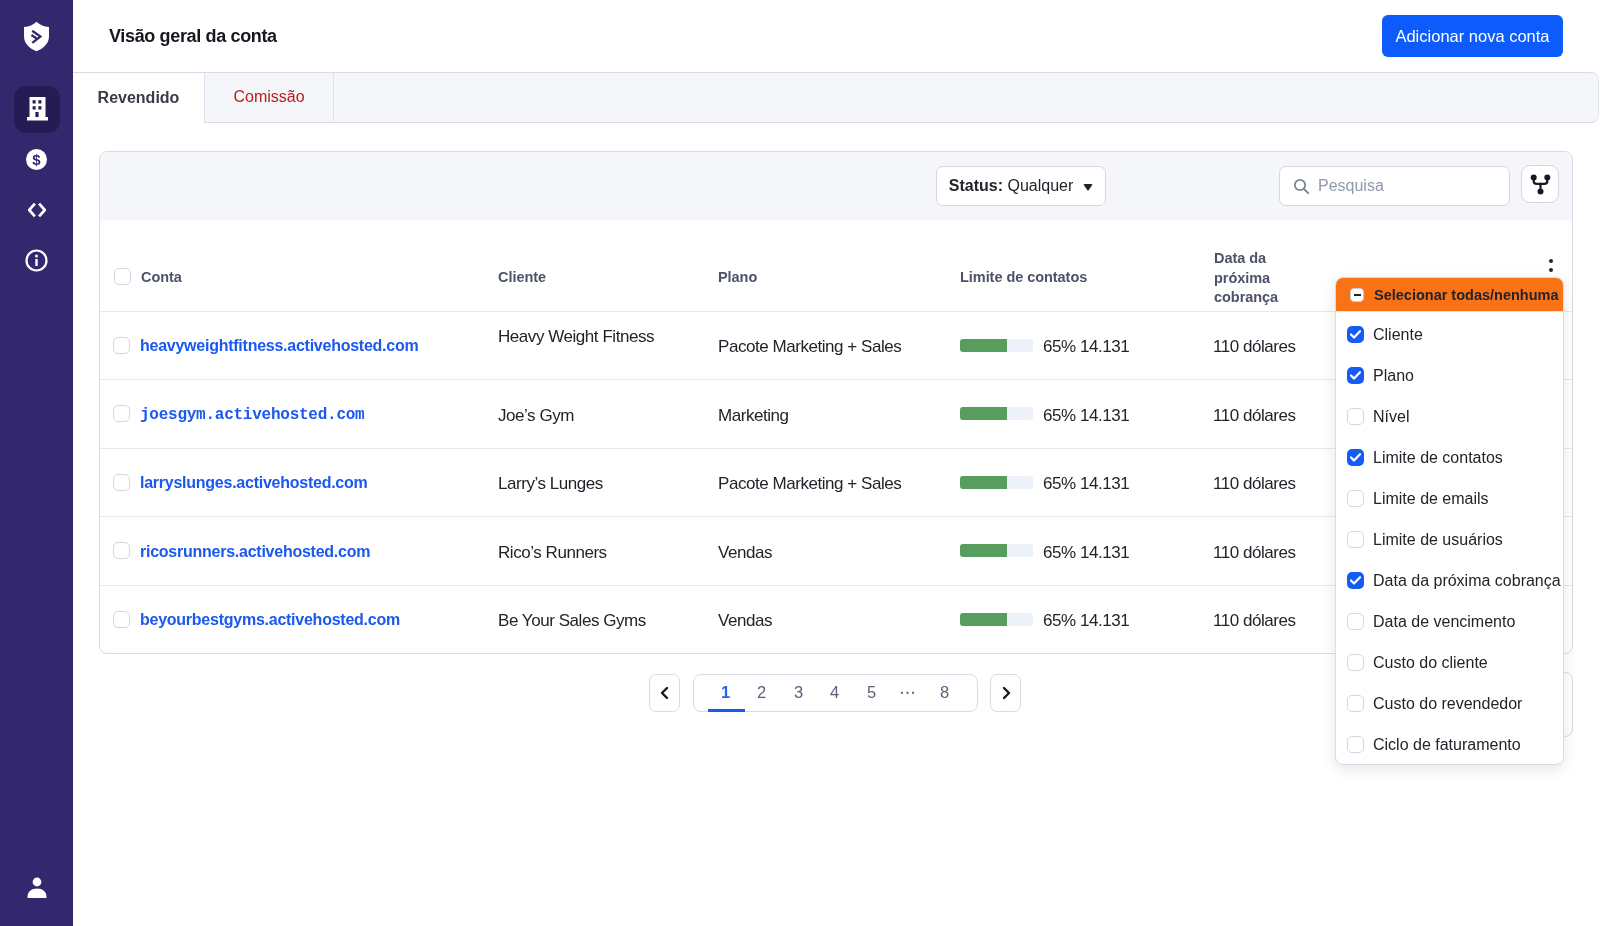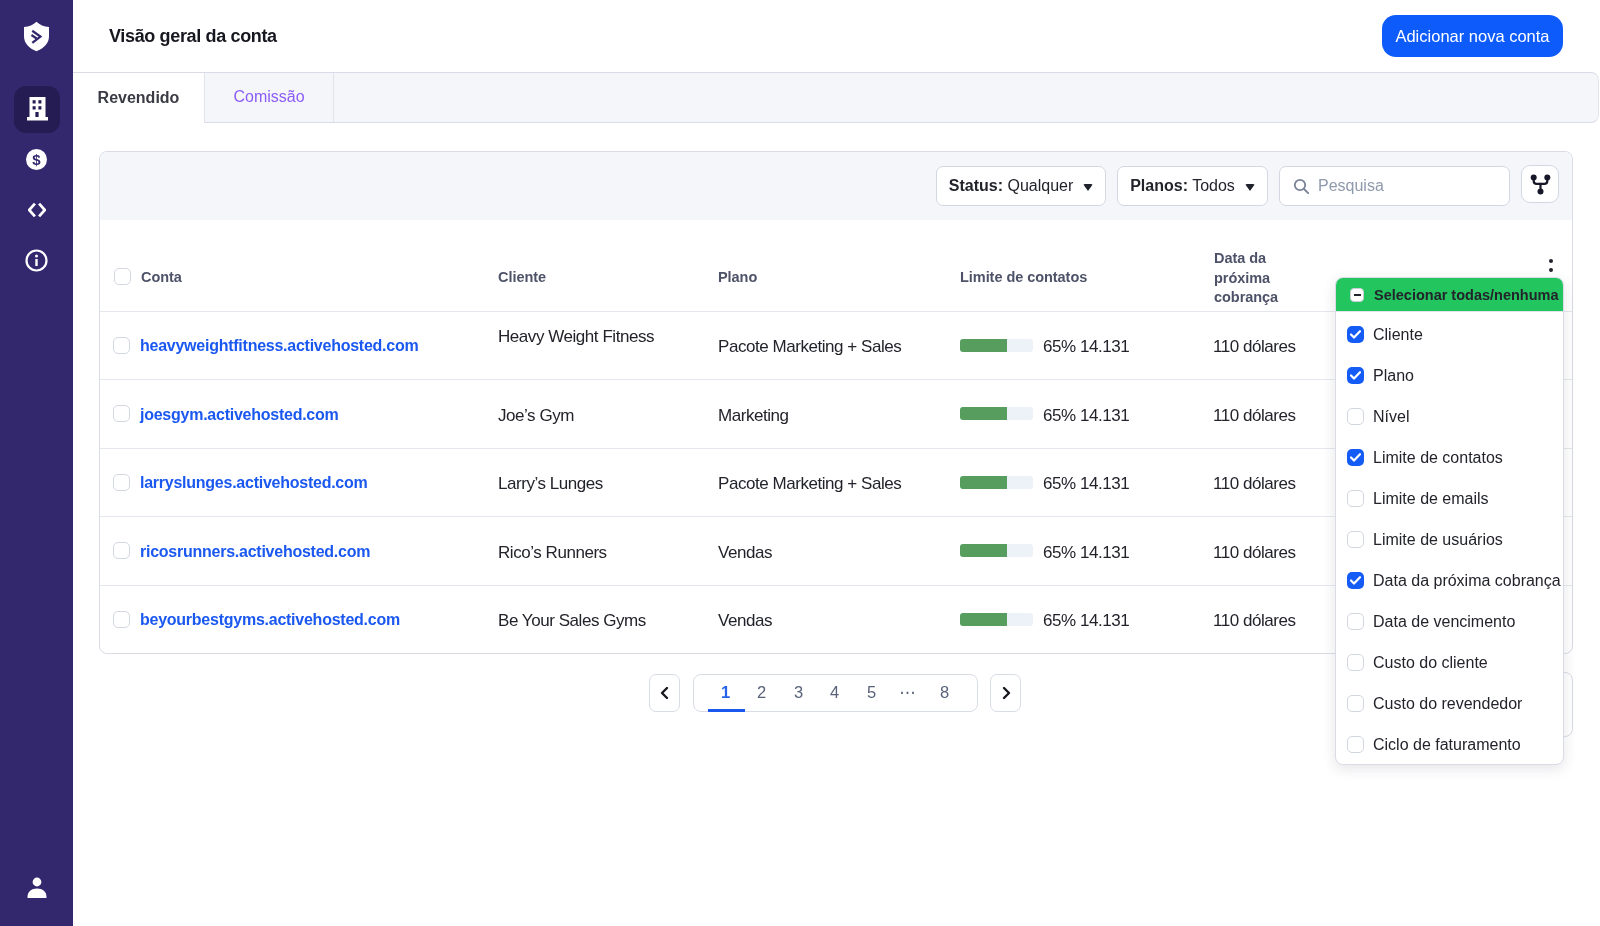--- a/index.html
+++ b/index.html
@@ -8,26 +8,26 @@
 .abs { position:absolute; }
 
 
 #sidebar { left:0; top:0; width:73px; height:926px; background:#33286E; }
 #tile { left:14px; top:86px; width:46px; height:47px; background:#241C52; border-radius:12px; }
 .sideicon { left:0; width:73px; display:flex; justify-content:center; }
 
 
 #hdr { left:73px; top:0; width:1527px; height:72px; background:#fff; }
 #title { left:109px; top:26px; font-size:18px; font-weight:700; color:#17171F; letter-spacing:-0.35px; }
-#addbtn { left:1382px; top:15px; width:181px; height:42px; background:#0D5BFB; border-radius:14px; color:#fff; font-size:16.5px; font-weight:500; display:flex; align-items:center; justify-content:center; }
+#addbtn { left:1382px; top:15px; width:181px; height:42px; background:#0D5BFB; border-radius:6px; color:#fff; font-size:16.5px; font-weight:500; display:flex; align-items:center; justify-content:center; }
 
 
 #tabstrip { left:73px; top:72px; width:1526px; height:51px; background:#F5F6FA; border-top:1px solid #D9DCE6; border-bottom:1px solid #D9DCE6; border-right:1px solid #E3E5EE; border-radius:0 8px 8px 0; }
 #tab-active { left:73px; top:73px; width:132px; height:50px; background:#fff; border-right:1px solid #E0E2EC; display:flex; align-items:center; justify-content:center; font-size:16px; font-weight:700; color:#3A3B44; }
-#tab-com { left:205px; top:88px; width:128px; text-align:center; font-size:16px; color:#8b5cf6; }
+#tab-com { left:205px; top:88px; width:128px; text-align:center; font-size:16px; color:#b91c1c; }
 #tab-comborder { left:333px; top:73px; width:1px; height:49px; background:#E0E2EC; }
 
 
 #card { left:99px; top:151px; width:1474px; height:503px; background:#fff; border:1px solid #D9DCE6; border-radius:8px; }
 #cardhead { left:100px; top:152px; width:1472px; height:68px; background:#F4F6FA; border-radius:7px 7px 0 0; }
 
 .ctrl { top:166px; height:40px; background:#fff; border:1px solid #D3D7E2; border-radius:7px; display:flex; align-items:center; font-size:16px; color:#23242B; }
 #ctrl-status { left:936px; width:170px; justify-content:center; }
 #ctrl-planos { left:1117px; width:151px; justify-content:center; }
 #ctrl-search { left:1279px; width:231px; padding-left:13px; color:#8F99AC; }
@@ -48,21 +48,21 @@
 #pages { left:693px; top:674px; width:285px; height:38px; background:#fff; border:1px solid #D8DCE6; border-radius:8px; }
 .pnum { top:683px; width:37px; text-align:center; font-size:16.5px; color:#59627A; }
 #activepage { color:#2563EB; font-weight:700; }
 #pageline { left:708px; top:709px; width:37px; height:3px; background:#1A58F0; }
 
 
 #fragbtn { left:1540px; top:672px; width:33px; height:65px; background:#fff; border:1px solid #D8DCE6; border-radius:8px; }
 
 
 #panel { left:1335px; top:277px; width:229px; height:488px; background:#fff; border:1px solid #D9DCE5; border-radius:8px; box-shadow:0 4px 14px rgba(40,45,70,.12); }
-#panelhead { left:1336px; top:278px; width:227px; height:34px; background:#22c55e; border-bottom:1px solid #E2E4EC; border-radius:7px 7px 0 0; display:flex; align-items:center; }
+#panelhead { left:1336px; top:278px; width:227px; height:34px; background:#f97316; border-bottom:1px solid #E2E4EC; border-radius:7px 7px 0 0; display:flex; align-items:center; }
 #panelhead .label { font-size:14.5px; font-weight:700; color:#23242B; margin-left:38px; }
 .pitem { left:1347px; width:216px; height:17px; display:flex; align-items:center; }
 .pc { width:17px; height:17px; border-radius:5px; flex:none; }
 .pc.off { background:#fff; border:1px solid #D2D6E0; }
 .pc.on { background:#155CF6; display:flex; align-items:center; justify-content:center; }
 .pitem .txt { margin-left:9px; font-size:16px; color:#23242B; white-space:nowrap; }
 
 .kdot { width:4px; height:4px; border-radius:50%; background:#20222E; }
 </style>
 </head>
@@ -76,24 +76,20 @@
   <div class="abs" id="tabstrip"></div>
   <div class="abs" id="tab-active">Revendido</div>
   <div class="abs" id="tab-com">Comissão</div>
   <div class="abs" id="tab-comborder"></div>
 
   <div class="abs" id="card"></div>
   <div class="abs" id="cardhead"></div>
 
   <div class="abs ctrl" id="ctrl-status">
       <span><b>Status:</b> Qualquer</span>
-      <span class="caret"></span>
-    </div>
-  <div class="abs ctrl" id="ctrl-planos">
-      <span><b>Planos:</b> Todos</span>
       <span class="caret"></span>
     </div>
   <div class="abs ctrl" id="ctrl-search">
     <svg width="17" height="17" viewBox="0 0 17 17" style="margin-right:8px">
         <circle cx="7" cy="7" r="5.2" fill="none" stroke="#7A8296" stroke-width="1.8"></circle>
         <line x1="11" y1="11" x2="15.2" y2="15.2" stroke="#7A8296" stroke-width="1.8" stroke-linecap="round"></line>
       </svg>
     Pesquisa
   </div>
   <div class="abs ctrl" id="ctrl-filter">
@@ -121,21 +117,21 @@
   <div class="abs cell" style="left:498px; top:327px;">Heavy Weight Fitness</div>
   <div class="abs cell" style="left:718px; top:337px;">Pacote Marketing + Sales</div>
   <div class="abs bar" style="left:960px; top:339px;">
       <div></div>
     </div>
   <div class="abs cell" style="left:1043px; top:337px;">65% 14.131</div>
   <div class="abs cell" style="left:1213px; top:337px;">110 dólares</div>
   <div class="abs row-border" style="top:379px;"></div>
 
   <div class="abs cbox" style="left:113px; top:405px;"></div>
-  <div class="abs link" style="left:140px; top:406px;">joesgym.activehosted.com</div>
+  <div class="abs link" style="left:140px; top:406px;font-family:Liberation Mono, monospace;">joesgym.activehosted.com</div>
   <div class="abs cell" style="left:498px; top:406px;">Joe’s Gym</div>
   <div class="abs cell" style="left:718px; top:406px;">Marketing</div>
   <div class="abs bar" style="left:960px; top:407px;">
       <div></div>
     </div>
   <div class="abs cell" style="left:1043px; top:406px;">65% 14.131</div>
   <div class="abs cell" style="left:1213px; top:406px;">110 dólares</div>
   <div class="abs row-border" style="top:448px;"></div>
 
   <div class="abs cbox" style="left:113px; top:474px;"></div>

